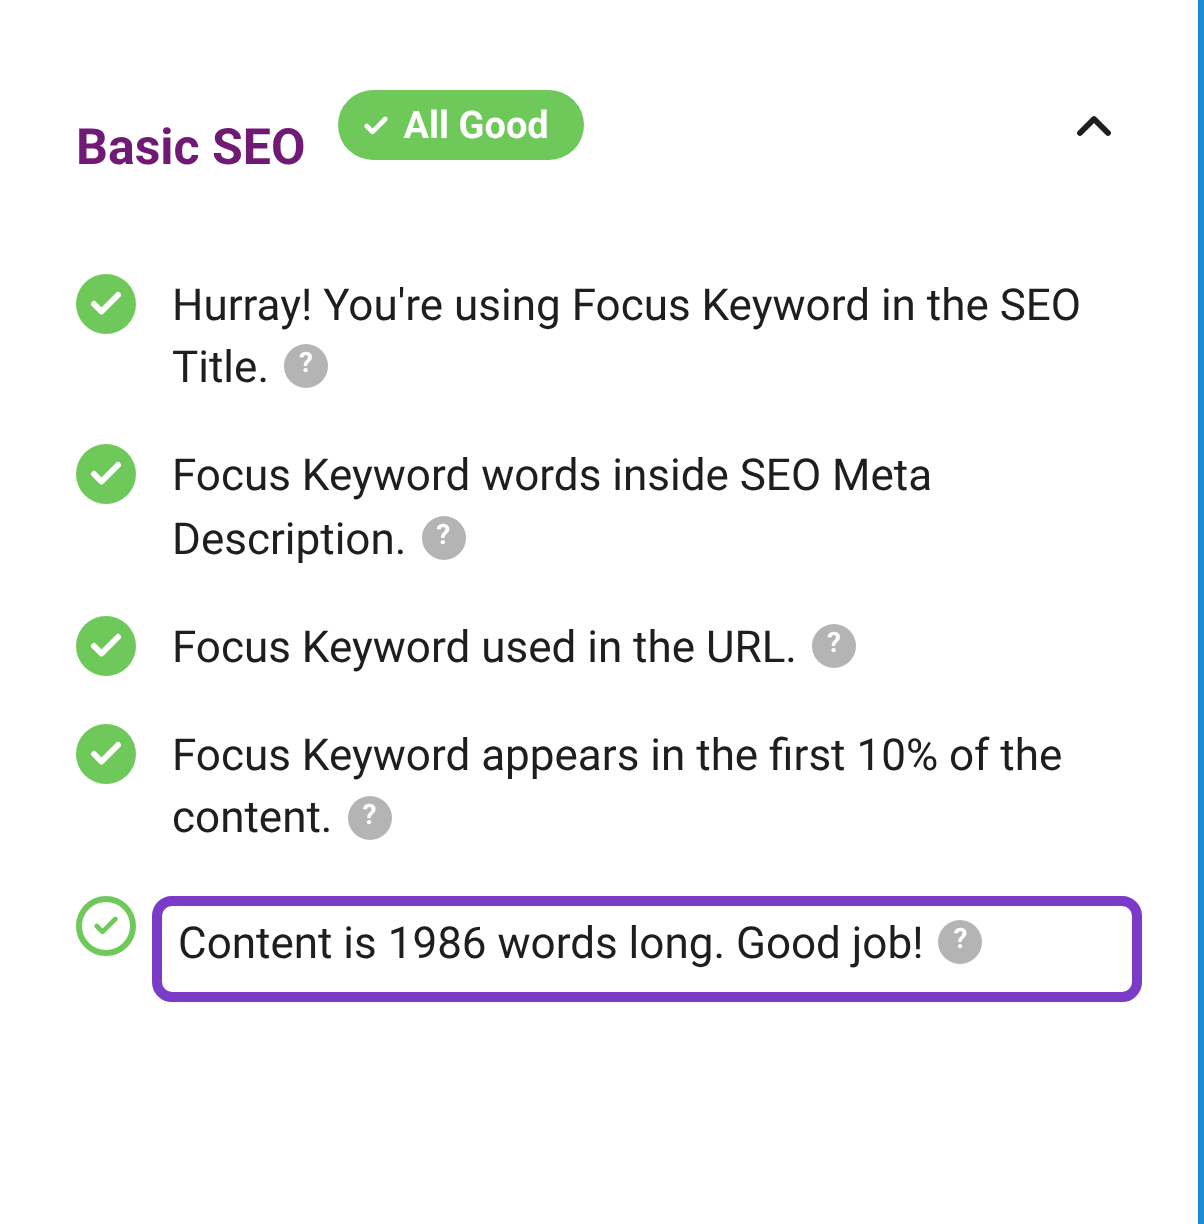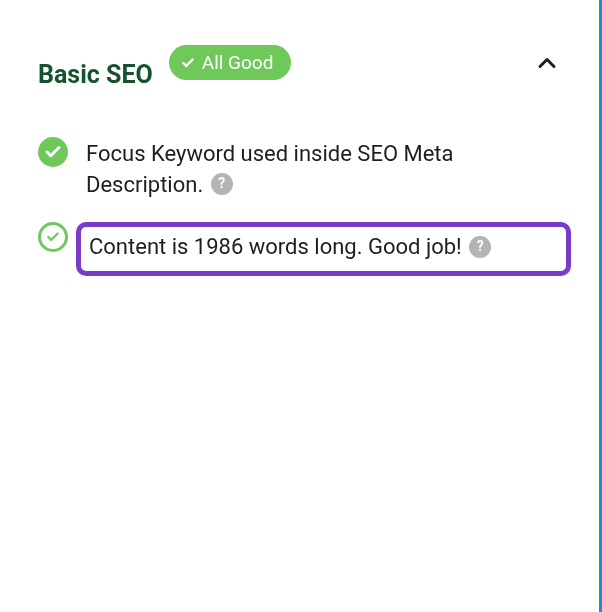--- a/index.html
+++ b/index.html
@@ -23,31 +23,31 @@
       padding-right: 10px;
     }
     .header-left {
       display: flex;
       align-items: center;
       gap: 16px;
     }
     .title {
       font-size: 25px;
       font-weight: 700;
-      color: #14532d;
+      color: #701a75;
       margin-top: 24px;
     }
     .status-badge {
       display: inline-flex;
       align-items: center;
       gap: 7px;
       background: #6fc95a;
       color: #fff;
       font-size: 19px;
-      font-weight: 400;
+      font-weight: 700;
       padding: 6px 18px 6px 12px;
       border-radius: 999px;
     }
     .status-badge-check {
       display:inline-flex;
       align-items:center;
       justify-content:center;
     }
     .chevron {
       cursor: pointer;
@@ -135,21 +135,45 @@
     </span>
   </div>
 
   <ul class="list" id="item-list">
       <li class="item">
         <span class="bullet filled">
           <svg width="18" height="18" viewBox="0 0 24 24" fill="none" stroke="#fff" stroke-width="4" stroke-linecap="round" stroke-linejoin="round">
             <polyline points="20 6 9 17 4 12"></polyline>
           </svg>
         </span>
-        <span class="item-text"><span>Focus Keyword used inside SEO Meta Description.</span> <span class="help-icon">?</span></span>
+        <span class="item-text"><span>Hurray! You're using Focus Keyword in the SEO Title.</span> <span class="help-icon">?</span></span>
+      </li>
+      <li class="item">
+        <span class="bullet filled">
+          <svg width="18" height="18" viewBox="0 0 24 24" fill="none" stroke="#fff" stroke-width="4" stroke-linecap="round" stroke-linejoin="round">
+            <polyline points="20 6 9 17 4 12"></polyline>
+          </svg>
+        </span>
+        <span class="item-text"><span>Focus Keyword words inside SEO Meta Description.</span> <span class="help-icon">?</span></span>
+      </li>
+      <li class="item">
+        <span class="bullet filled">
+          <svg width="18" height="18" viewBox="0 0 24 24" fill="none" stroke="#fff" stroke-width="4" stroke-linecap="round" stroke-linejoin="round">
+            <polyline points="20 6 9 17 4 12"></polyline>
+          </svg>
+        </span>
+        <span class="item-text"><span>Focus Keyword used in the URL.</span> <span class="help-icon">?</span></span>
+      </li>
+      <li class="item">
+        <span class="bullet filled">
+          <svg width="18" height="18" viewBox="0 0 24 24" fill="none" stroke="#fff" stroke-width="4" stroke-linecap="round" stroke-linejoin="round">
+            <polyline points="20 6 9 17 4 12"></polyline>
+          </svg>
+        </span>
+        <span class="item-text"><span>Focus Keyword appears in the first 10% of the content.</span> <span class="help-icon">?</span></span>
       </li>
       <li class="item">
         <span class="bullet outline">
           <svg width="14" height="14" viewBox="0 0 24 24" fill="none" stroke="#6fc95a" stroke-width="4" stroke-linecap="round" stroke-linejoin="round">
             <polyline points="20 6 9 17 4 12"></polyline>
           </svg>
         </span>
         <span class="item-text highlight-box"><span>Content is 1986 words long. Good job!</span> <span class="help-icon">?</span></span>
       </li>
     </ul>

